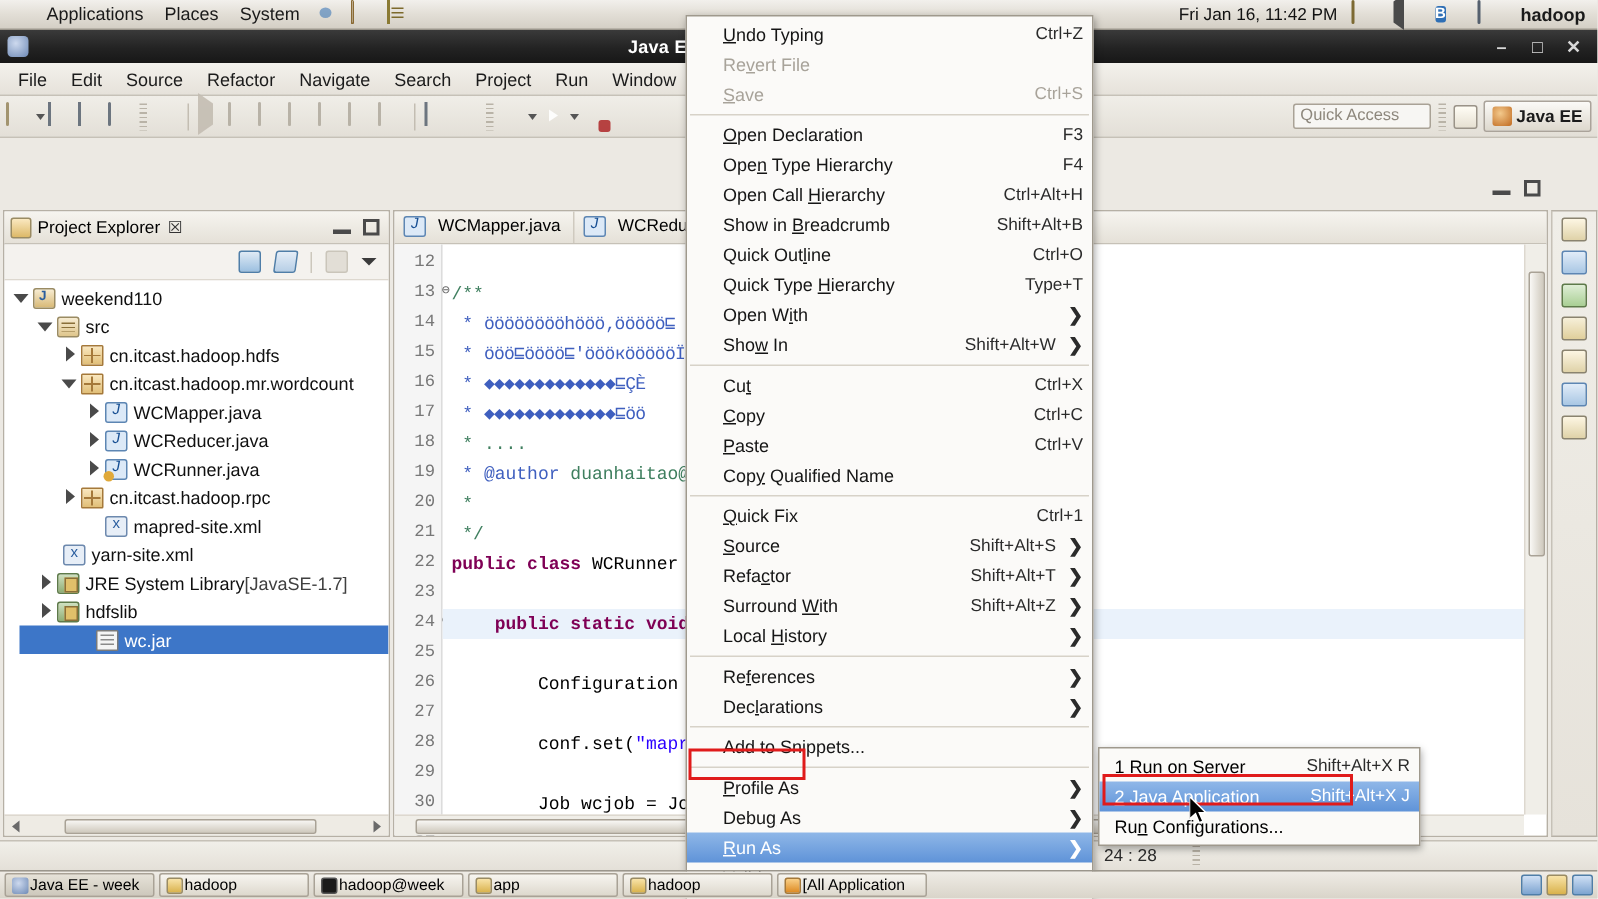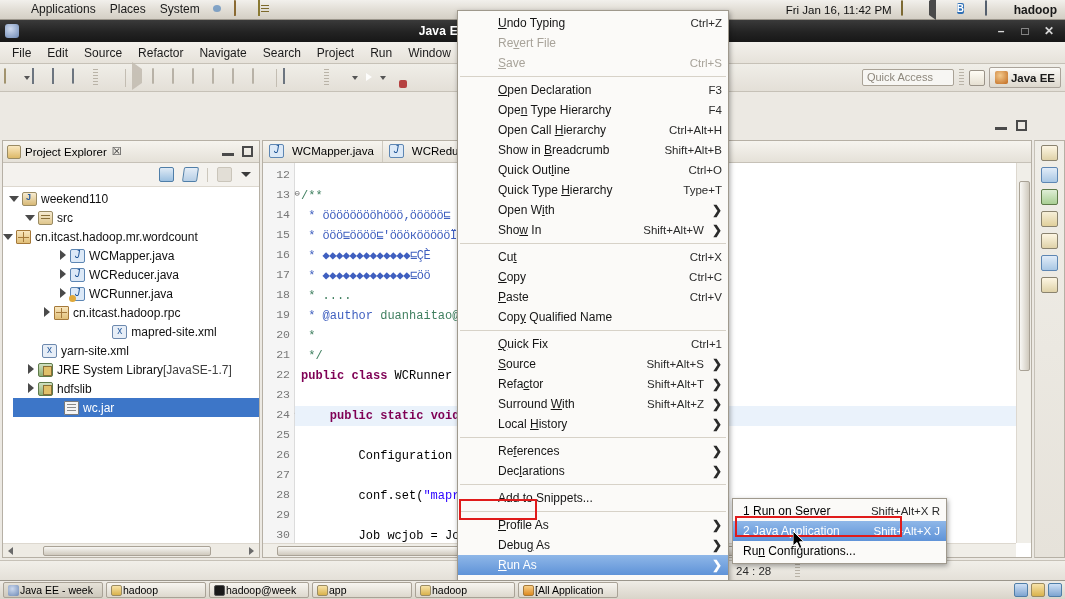--- a/index.html
+++ b/index.html
@@ -209,21 +209,21 @@
   #status-pos{padding-left:736px;}
   .st-dot{width:5px;height:14px;margin-left:24px;background:repeating-linear-gradient(to bottom,#b9b3a7 0 1px,transparent 1px 3px);}
 
   
   #context-menu{
     position:absolute;left:457px;top:10px;width:272px;
     background:#fbfaf8;border:1px solid #9f998d;
     box-shadow:1px 2px 5px rgba(0,0,0,.35);
     padding:2px 0;font-size:12px;color:#151515;z-index:50;
   }
-  .cm-item{height:20px;display:flex;align-items:center;padding:0 6px 0 40px;position:relative;white-space:nowrap;}
+  .cm-item{height:20px;display:flex;align-items:center;padding:0 6px 0 24px;position:relative;white-space:nowrap;}
   .cm-item .lbl{flex:0 0 auto;}
   .cm-item .accel{margin-left:auto;color:#2b2b2b;font-size:11.5px;padding-left:14px;}
   .cm-item.disabled, .cm-item.disabled .accel{color:#a8a39a;}
   .cm-item.hl{background:linear-gradient(#8fb7e8,#5f93d8);color:#fff;}
   .cm-item.hl .accel{color:#fff;}
   .cm-sep{height:1px;background:#d7d2c8;margin:3px 2px;}
   .submark{margin-left:8px;font-size:12px;color:#2b2b2b;font-weight:bold;}
   .cm-item.hl .submark{color:#fff;}
   .cm-item u{text-decoration:underline;}
 
@@ -380,21 +380,26 @@
           <div class="trow" style="padding-left: 6px;">
             <span class="twist open"></span>
             <span class="tic ic-proj"></span>
             <span>weekend110</span>
           </div>
           <div class="trow" style="padding-left: 22px;">
             <span class="twist open"></span>
             <span class="tic ic-src"></span>
             <span>src</span>
           </div>
-          <div class="trow" style="">
+          <div class="trow" style="padding-left: 38px;">
+            <span class="twist closed"></span>
+            <span class="tic ic-pkg"></span>
+            <span>cn.itcast.hadoop.hdfs</span>
+          </div>
+          <div class="trow" style="padding-left: 38px;">
             <span class="twist open"></span>
             <span class="tic ic-pkg"></span>
             <span>cn.itcast.hadoop.mr.wordcount</span>
           </div>
           <div class="trow" style="padding-left: 54px;">
             <span class="twist closed"></span>
             <span class="tic ic-java"></span>
             <span>WCMapper.java</span>
           </div>
           <div class="trow" style="padding-left: 54px;">
@@ -405,21 +410,21 @@
           <div class="trow" style="padding-left: 54px;">
             <span class="twist closed"></span>
             <span class="tic ic-javarun"></span>
             <span>WCRunner.java</span>
           </div>
           <div class="trow" style="padding-left: 38px;">
             <span class="twist closed"></span>
             <span class="tic ic-pkg"></span>
             <span>cn.itcast.hadoop.rpc</span>
           </div>
-          <div class="trow" style="padding-left: 54px; justify-content: center;">
+          <div class="trow" style="padding-left: 54px;">
             <span class="twist"></span>
             <span class="tic ic-xml"></span>
             <span>mapred-site.xml</span>
           </div>
           <div class="trow" style="padding-left: 26px;">
             <span class="twist"></span>
             <span class="tic ic-xml"></span>
             <span>yarn-site.xml</span>
           </div>
           <div class="trow" style="padding-left: 22px;">

